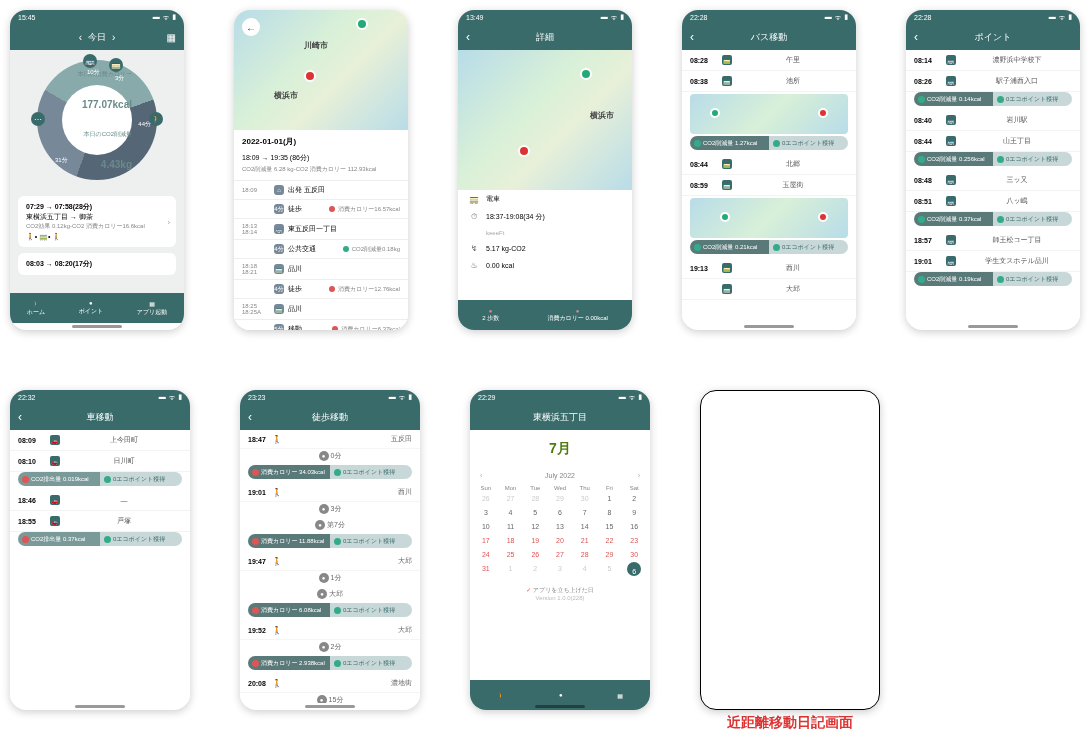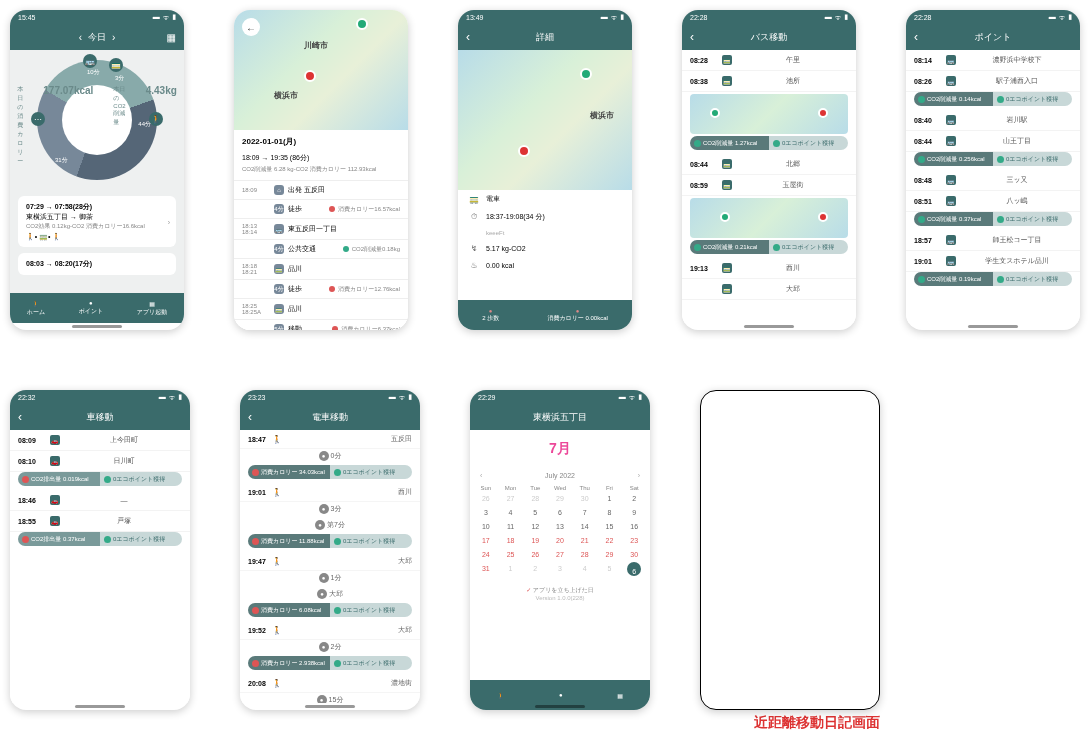--- a/index.html
+++ b/index.html
@@ -60,21 +60,21 @@
   
   .donut-wrap { padding: 10px; display: flex; justify-content: center; }
   .donut {
     width: 120px; height: 120px; border-radius: 50%;
     background: conic-gradient(#8aa 0 70deg, #567 70deg 200deg, #789 200deg 300deg, #8aa 300deg 360deg);
     position: relative;
     display: flex; align-items: center; justify-content: center;
   }
   .donut-center {
     width: 70px; height: 70px; border-radius: 50%; background: #fff;
-    display: flex; flex-direction: row; align-items: flex-start; justify-content: center;
+    display: flex; flex-direction: column; align-items: flex-end; justify-content: center;
     font-size: 6px; color: #6a8a8a; gap: 20px;
   }
   .donut-center .big { font-size: 10px; font-weight: bold; }
   .donut .seg-label {
     position: absolute; font-size: 6px; color: #fff; text-align: center;
   }
   .donut .icon-bubble {
     position: absolute; width: 14px; height: 14px; border-radius: 50%;
     background: #3a6b6b; color: #fff; font-size: 8px;
     display: flex; align-items: center; justify-content: center;
@@ -186,30 +186,30 @@
   .cal-grid .d { padding: 3px 0; color: #666; position: relative; }
   .cal-grid .d.other { color: #ccc; }
   .cal-grid .d.mark { color: #d55; }
   .cal-grid .d.today {
     background: #3a6b6b; color: #fff; border-radius: 50%;
     width: 14px; height: 14px; margin: 0 auto; line-height: 14px;
   }
   .cal-foot { text-align: center; font-size: 6px; color: #888; padding: 4px; background:#fff; }
   .cal-foot .chk { color: #d55; }
 
-  .caption { color: #d33; font-weight: bold; font-size: 14px; margin-top: 4px; text-align: right; }
+  .caption { color: #d33; font-weight: bold; font-size: 14px; margin-top: 4px; text-align: center; }
 
   .footer-tabs {
     position: absolute; bottom: 0; left: 0; right: 0;
     height: 30px; background: #3a6b6b; color: #fff;
     display: flex; align-items: center; justify-content: space-around; font-size: 6px;
   }
   .footer-tabs > div { display:flex; flex-direction:column; align-items:center; }
 
-  .big-header { font-size: 14px; padding: 10px; color: #ec4899; font-weight: bold; text-align: center; }
+  .big-header { font-size: 14px; padding: 10px; color: #4d7c0f; font-weight: bold; text-align: center; }
 </style>
 </head>
 <body>
 
 <div class="row">
 
   <div class="phone">
     <div class="statusbar">
       <span>15:45</span>
       <span class="right">
@@ -653,21 +653,21 @@
     <div class="statusbar">
       <span>23:23</span>
       <span class="right">
           <span>▬</span>
           <span>ᯤ</span>
           <span>▮</span>
         </span>
     </div>
     <div class="header">
       <span class="back">‹</span>
-      <span>電車移動</span>
+      <span>徒歩移動</span>
     </div>
     <div class="body white" style="overflow-y:auto">
       <div id="s7rows">
           <div class="walk-row">
             <span class="time" style="font-weight:bold">18:47</span>
             <span class="walk-icon">🚶</span>
             <span class="dest">五反田</span>
           </div>
           <div class="sub-row"><span class="circ">●</span>0分</div>
           <div class="eco-bar">

